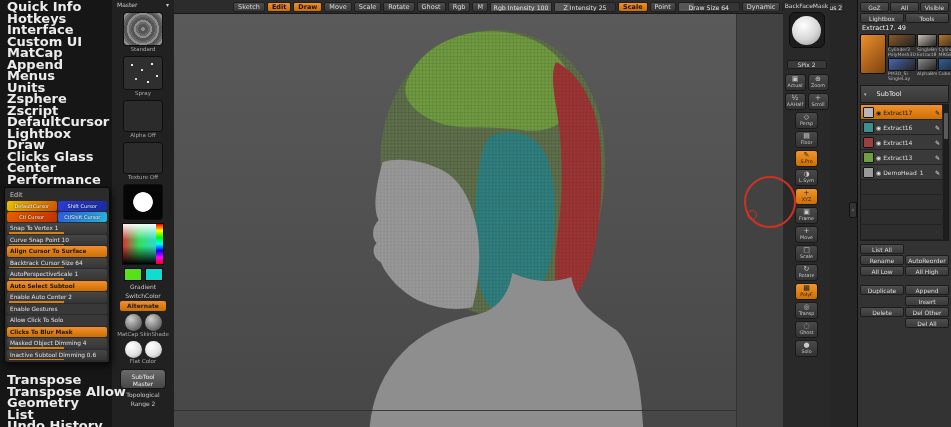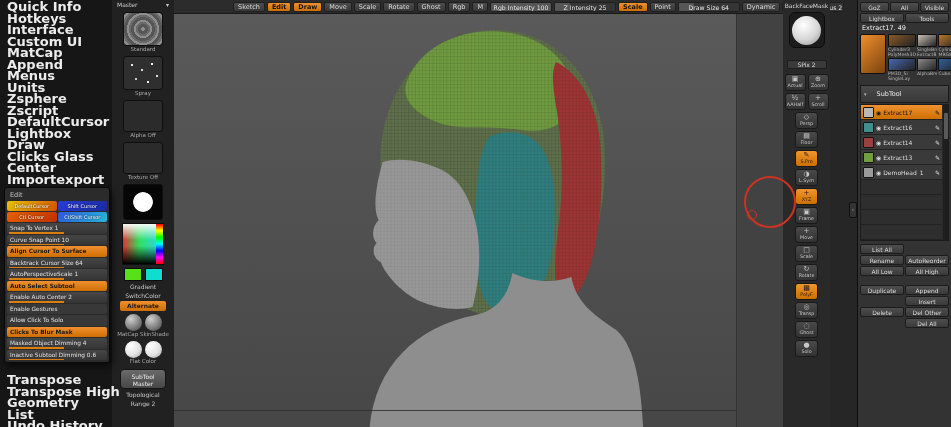--- a/index.html
+++ b/index.html
@@ -128,25 +128,25 @@
       <div class="menu-item">Append</div>
       <div class="menu-item">Menus</div>
       <div class="menu-item">Units</div>
       <div class="menu-item">Zsphere</div>
       <div class="menu-item">Zscript</div>
       <div class="menu-item">DefaultCursor</div>
       <div class="menu-item">Lightbox</div>
       <div class="menu-item">Draw</div>
       <div class="menu-item">Clicks Glass</div>
       <div class="menu-item">Center</div>
-      <div class="menu-item">Importexport</div>
+      <div class="menu-item">Performance</div>
     </div>
   <div class="menu-bottom">
       <div class="menu-item">Transpose</div>
-      <div class="menu-item">Transpose High</div>
+      <div class="menu-item">Transpose Allow</div>
       <div class="menu-item">Geometry</div>
       <div class="menu-item">List</div>
       <div class="menu-item">Undo History</div>
     </div>
 </div>
 
 <div class="edit-popup">
   <div class="popup-title">Edit</div>
   <div class="cursor-grid">
       <div class="cursor-cell" style="background: linear-gradient(135deg, rgb(232, 196, 0), rgb(208, 80, 0));">DefaultCursor</div>

